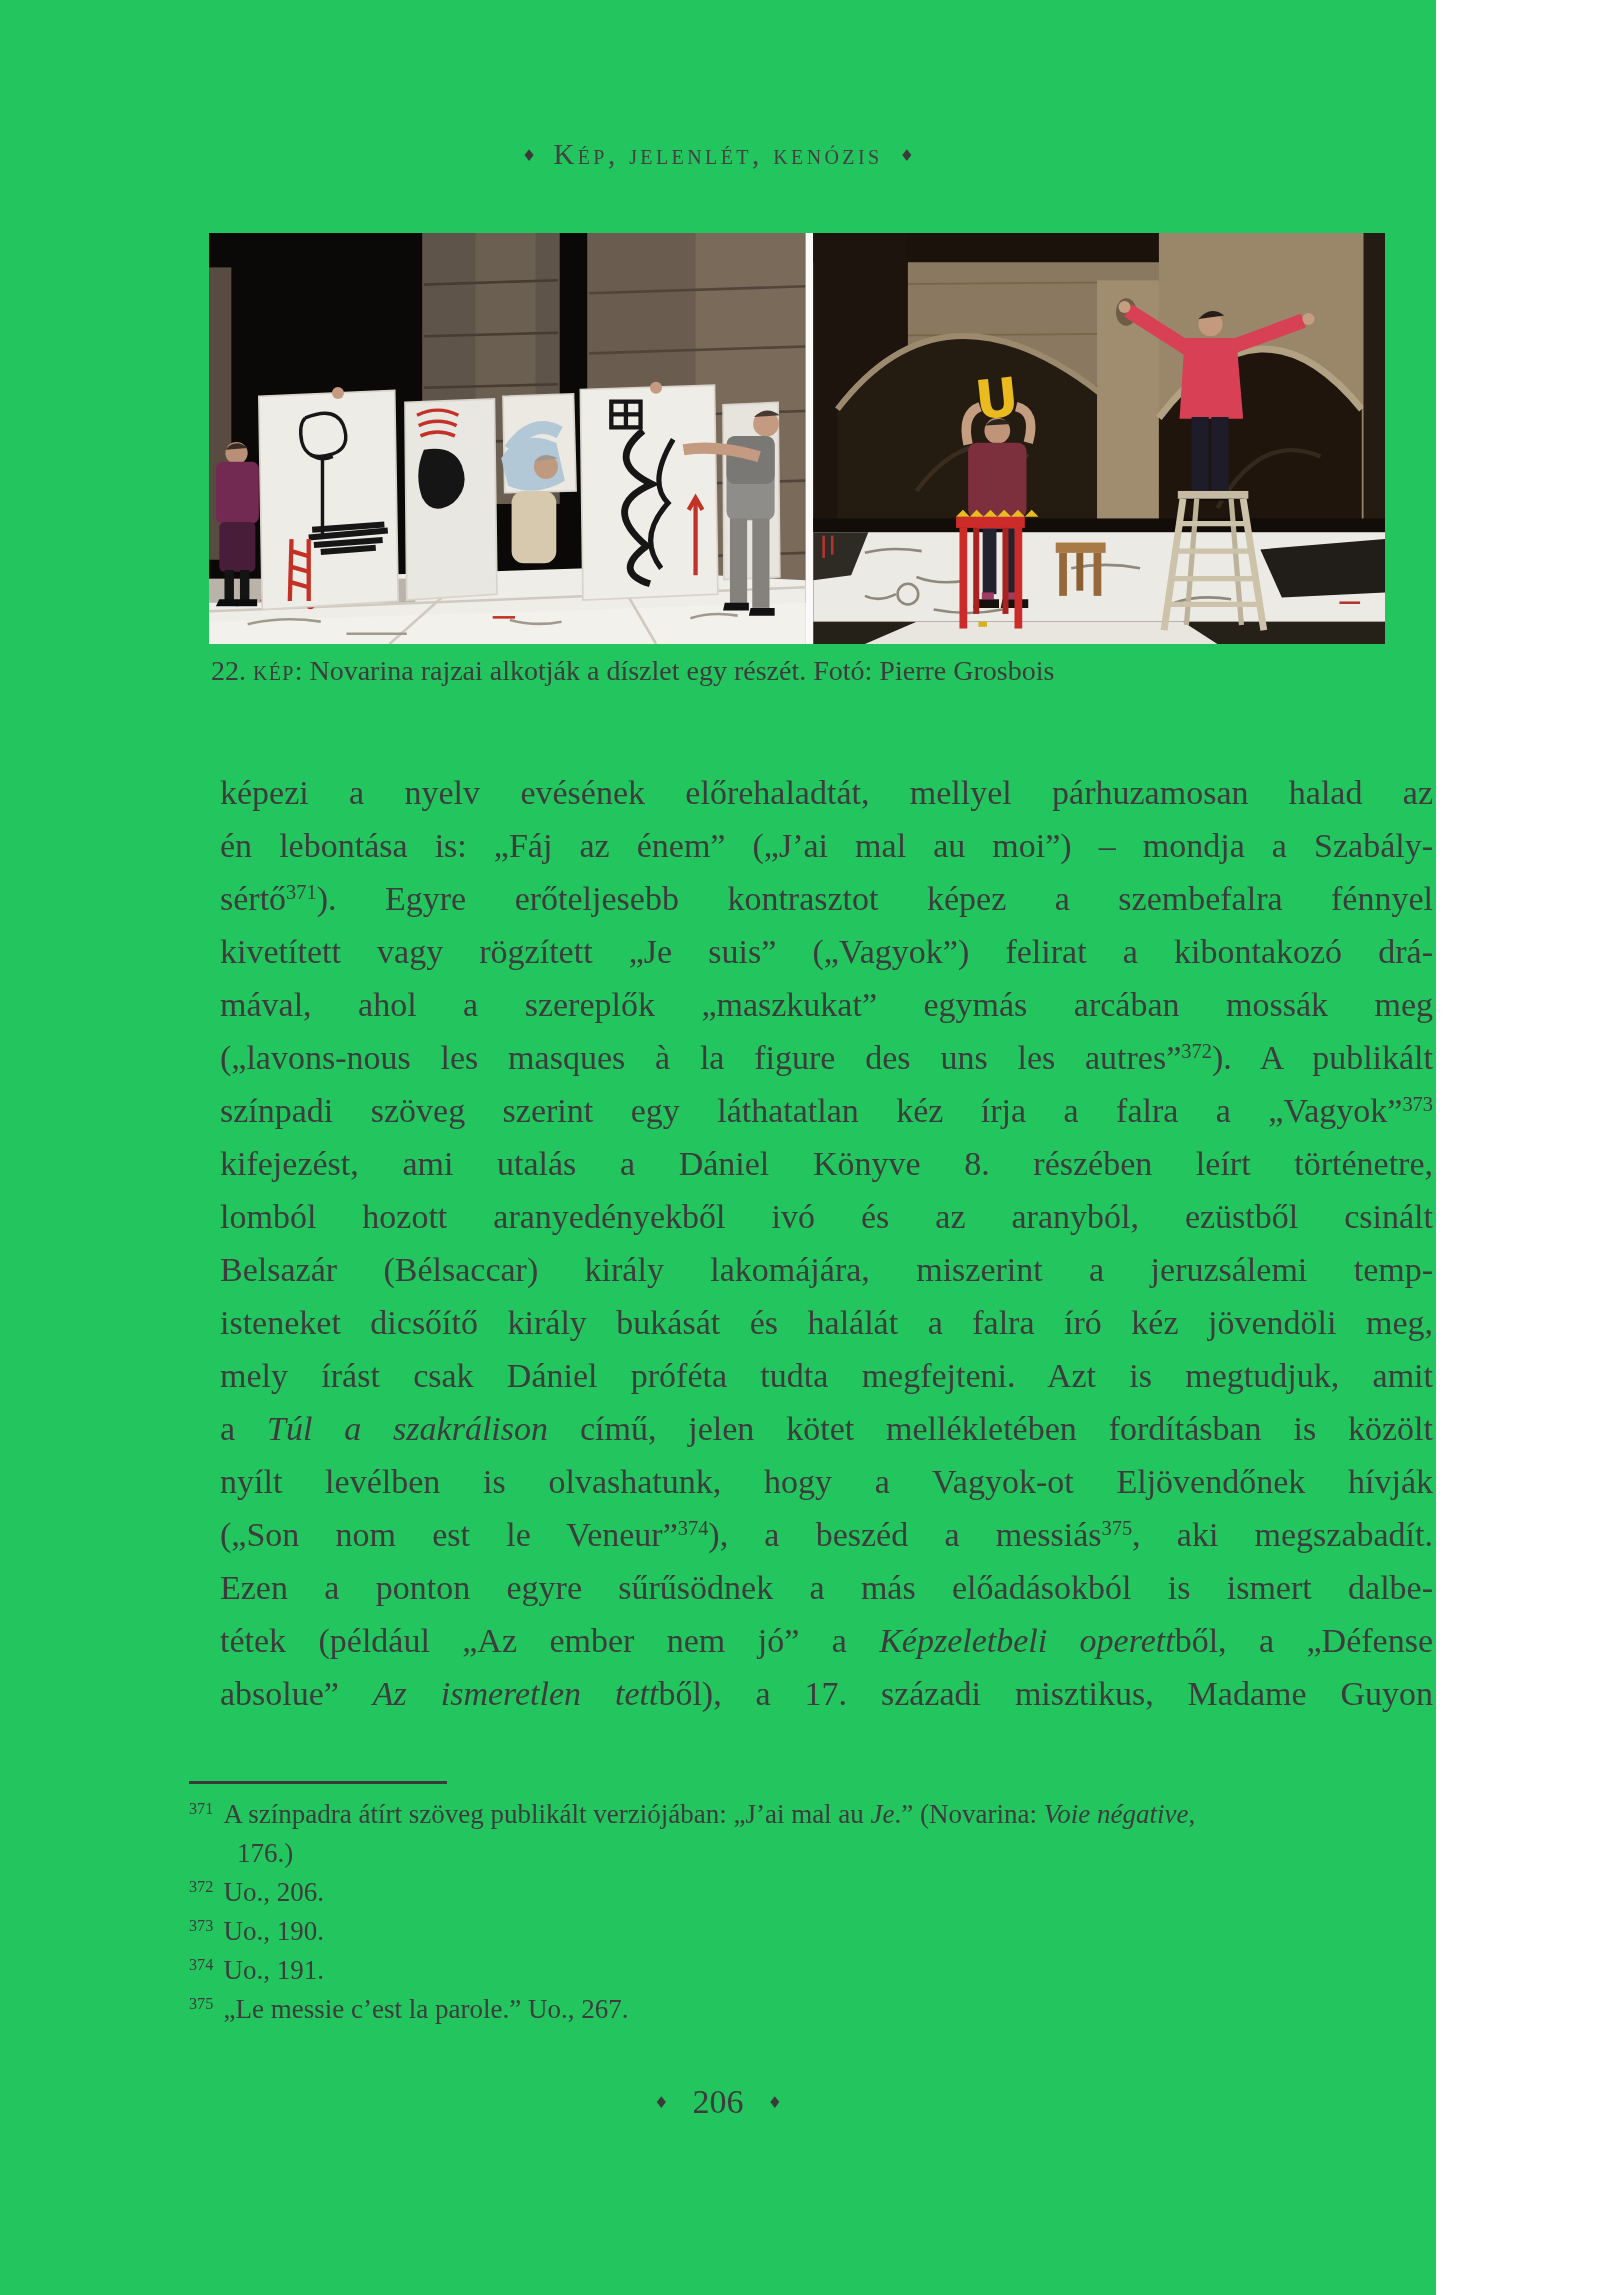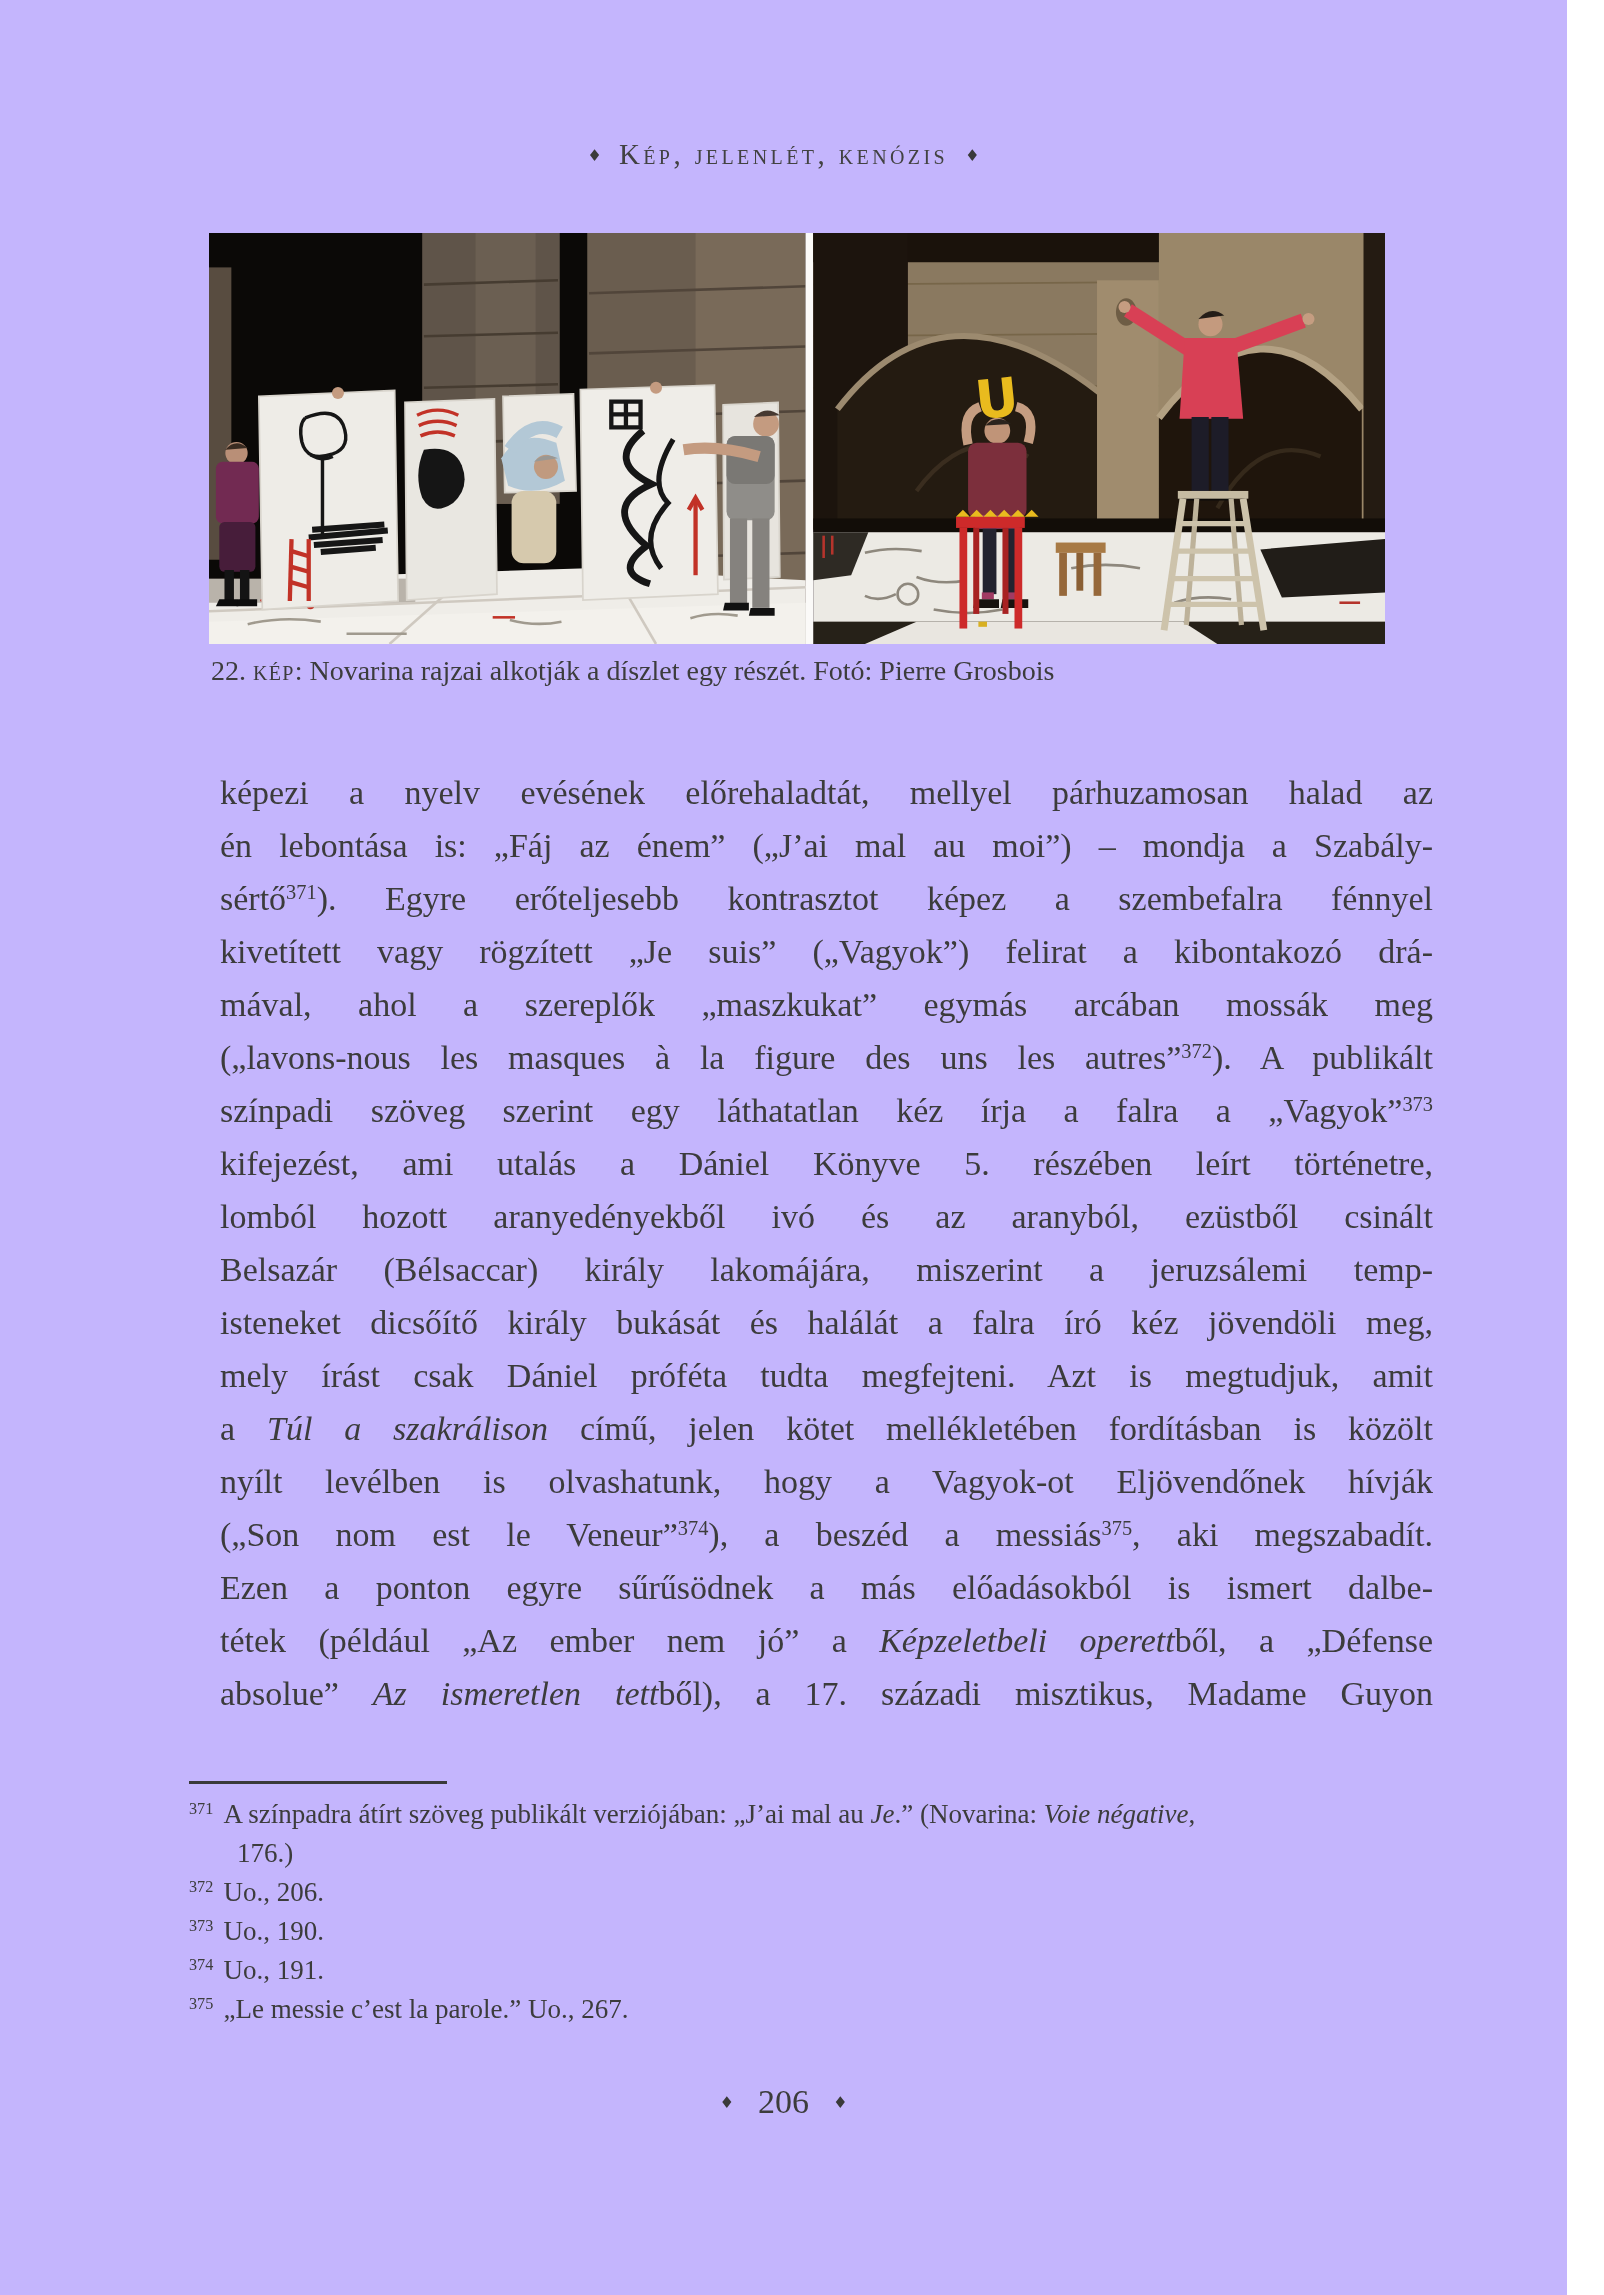--- a/index.html
+++ b/index.html
@@ -1,16 +1,16 @@
 <!DOCTYPE html>
 <html lang="hu" style="font-size:13.8px"><head>
 <meta charset="utf-8">
 <style>
   html,body{margin:0;padding:0;background:#ffffff;}
-  .page{position:relative;width:1567px;height:2295px;background:#c4b5fd;overflow:hidden;
+  .page{position:relative;width:1436px;height:2295px;background:#22c55e;overflow:hidden;
         font-family:"Liberation Serif","DejaVu Serif",serif;color:#3b3b3b;}
   
   .runhead{position:absolute;top:138px;left:0;width:100%;text-align:center;
            font-variant:small-caps;font-size:29px;letter-spacing:3.4px;color:#424242;}
   .runhead .orn, .footer .orn{font-size:16.3px;letter-spacing:0;vertical-align:3.4px;color:#3a3a3a;
            font-family:"DejaVu Sans",sans-serif;}
   .runhead .orn{margin:0 17px;}
   
   .figure{position:absolute;left:209px;top:233px;width:1176px;height:411px;}
   .figure svg{display:block;width:100%;height:100%;}
@@ -271,21 +271,21 @@
   <div class="caption"><span>22. </span><span class="sc">kép</span><span>: Novarina rajzai alkotják a díszlet egy részét. Fotó: Pierre Grosbois</span></div>
 
   <div class="bodytext" id="bodytext">
       <div class="bodyline"><span>képezi a nyelv evésének előrehaladtát, mellyel párhuzamosan halad az</span></div>
       <div class="bodyline"><span>én lebontása is: „Fáj az énem” („J’ai mal au moi”) – mondja a Szabály-</span></div>
       <div class="bodyline"><span>sértő</span><sup>371</sup><span>). Egyre erőteljesebb kontrasztot képez a szembefalra fénnyel</span></div>
       <div class="bodyline"><span>kivetített vagy rögzített „Je suis” („Vagyok”) felirat a kibontakozó drá-</span></div>
       <div class="bodyline"><span>mával, ahol a szereplők „maszkukat” egymás arcában mossák meg</span></div>
       <div class="bodyline"><span>(„lavons-nous les masques à la figure des uns les autres”</span><sup>372</sup><span>). A publikált</span></div>
       <div class="bodyline"><span>színpadi szöveg szerint egy láthatatlan kéz írja a falra a „Vagyok”</span><sup>373</sup></div>
-      <div class="bodyline"><span>kifejezést, ami utalás a Dániel Könyve 5. részében leírt történetre,</span></div>
+      <div class="bodyline"><span>kifejezést, ami utalás a Dániel Könyve 8. részében leírt történetre,</span></div>
       <div class="bodyline"><span>lomból hozott aranyedényekből ivó és az aranyból, ezüstből csinált</span></div>
       <div class="bodyline"><span>Belsazár (Bélsaccar) király lakomájára, miszerint a jeruzsálemi temp-</span></div>
       <div class="bodyline"><span>isteneket dicsőítő király bukását és halálát a falra író kéz jövendöli meg,</span></div>
       <div class="bodyline"><span>mely írást csak Dániel próféta tudta megfejteni. Azt is megtudjuk, amit</span></div>
       <div class="bodyline"><span>a </span><span class="it">Túl a szakrálison</span><span> című, jelen kötet mellékletében fordításban is közölt</span></div>
       <div class="bodyline"><span>nyílt levélben is olvashatunk, hogy a Vagyok-ot Eljövendőnek hívják</span></div>
       <div class="bodyline"><span>(„Son nom est le Veneur”</span><sup>374</sup><span>), a beszéd a messiás</span><sup>375</sup><span>, aki megszabadít.</span></div>
       <div class="bodyline"><span>Ezen a ponton egyre sűrűsödnek a más előadásokból is ismert dalbe-</span></div>
       <div class="bodyline"><span>tétek (például „Az ember nem jó” a </span><span class="it">Képzeletbeli operett</span><span>ből, a „Défense</span></div>
       <div class="bodyline"><span>absolue” </span><span class="it">Az ismeretlen tett</span><span>ből), a 17. századi misztikus, Madame Guyon</span></div>

